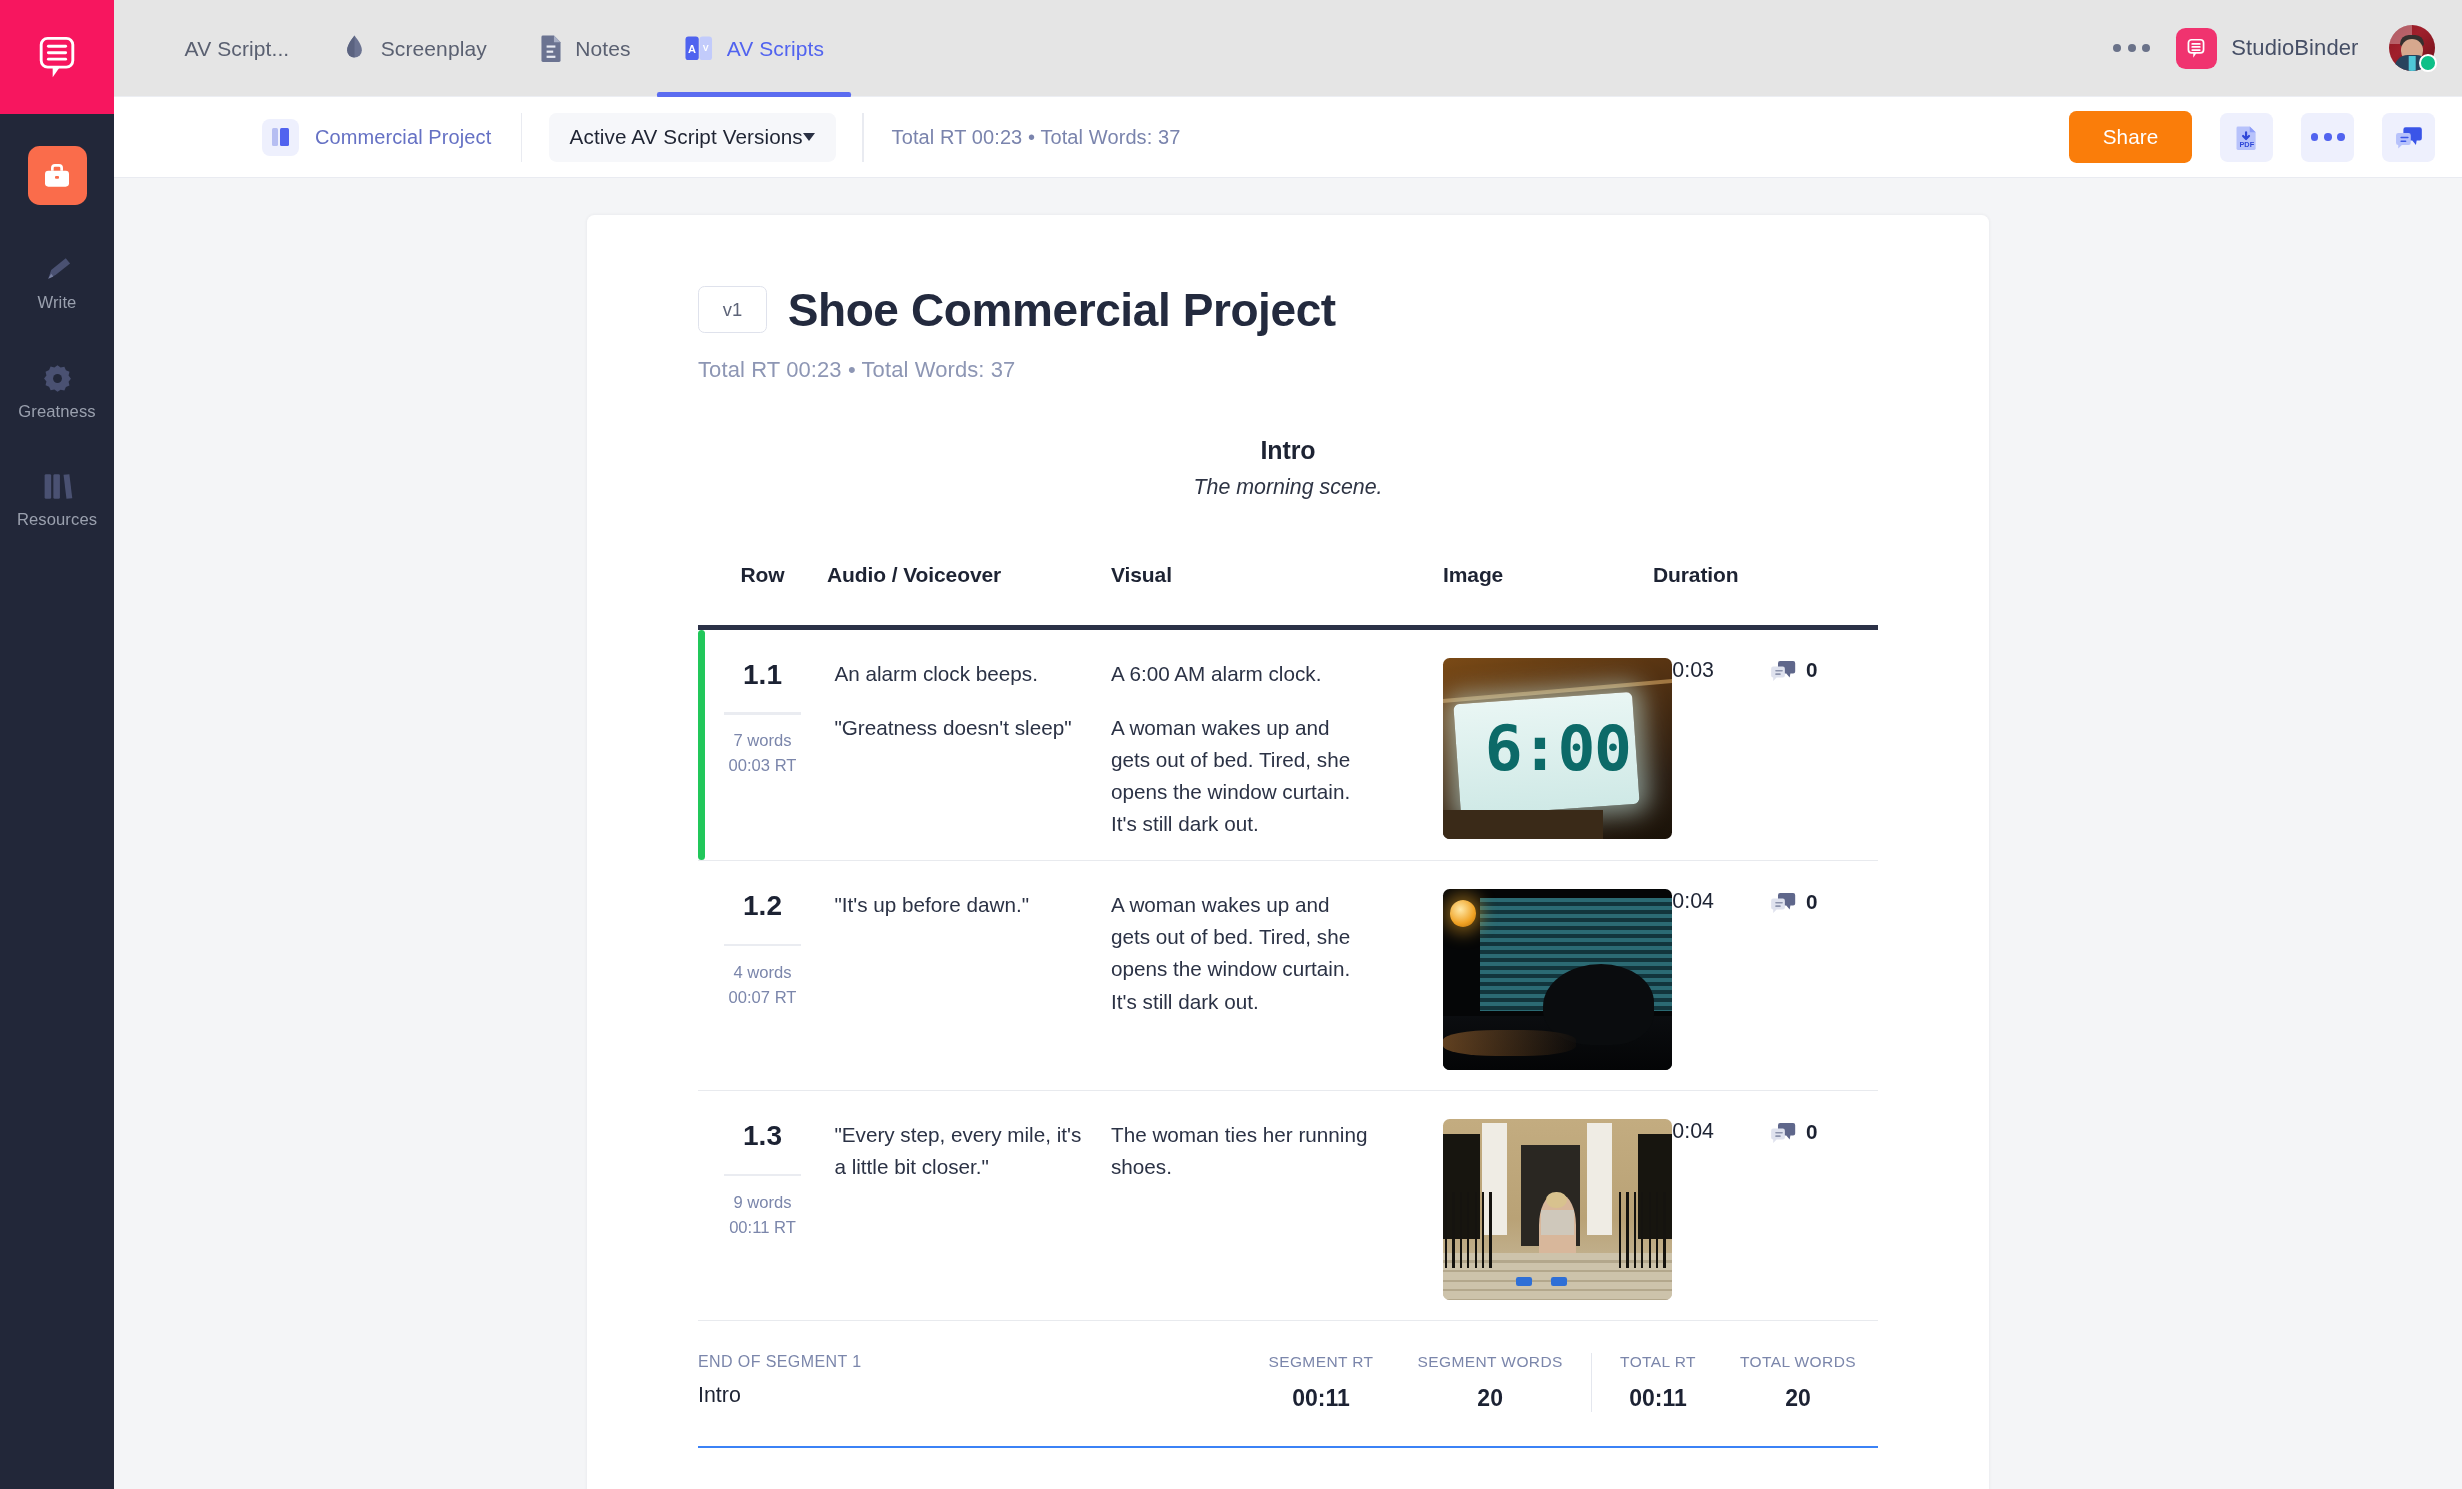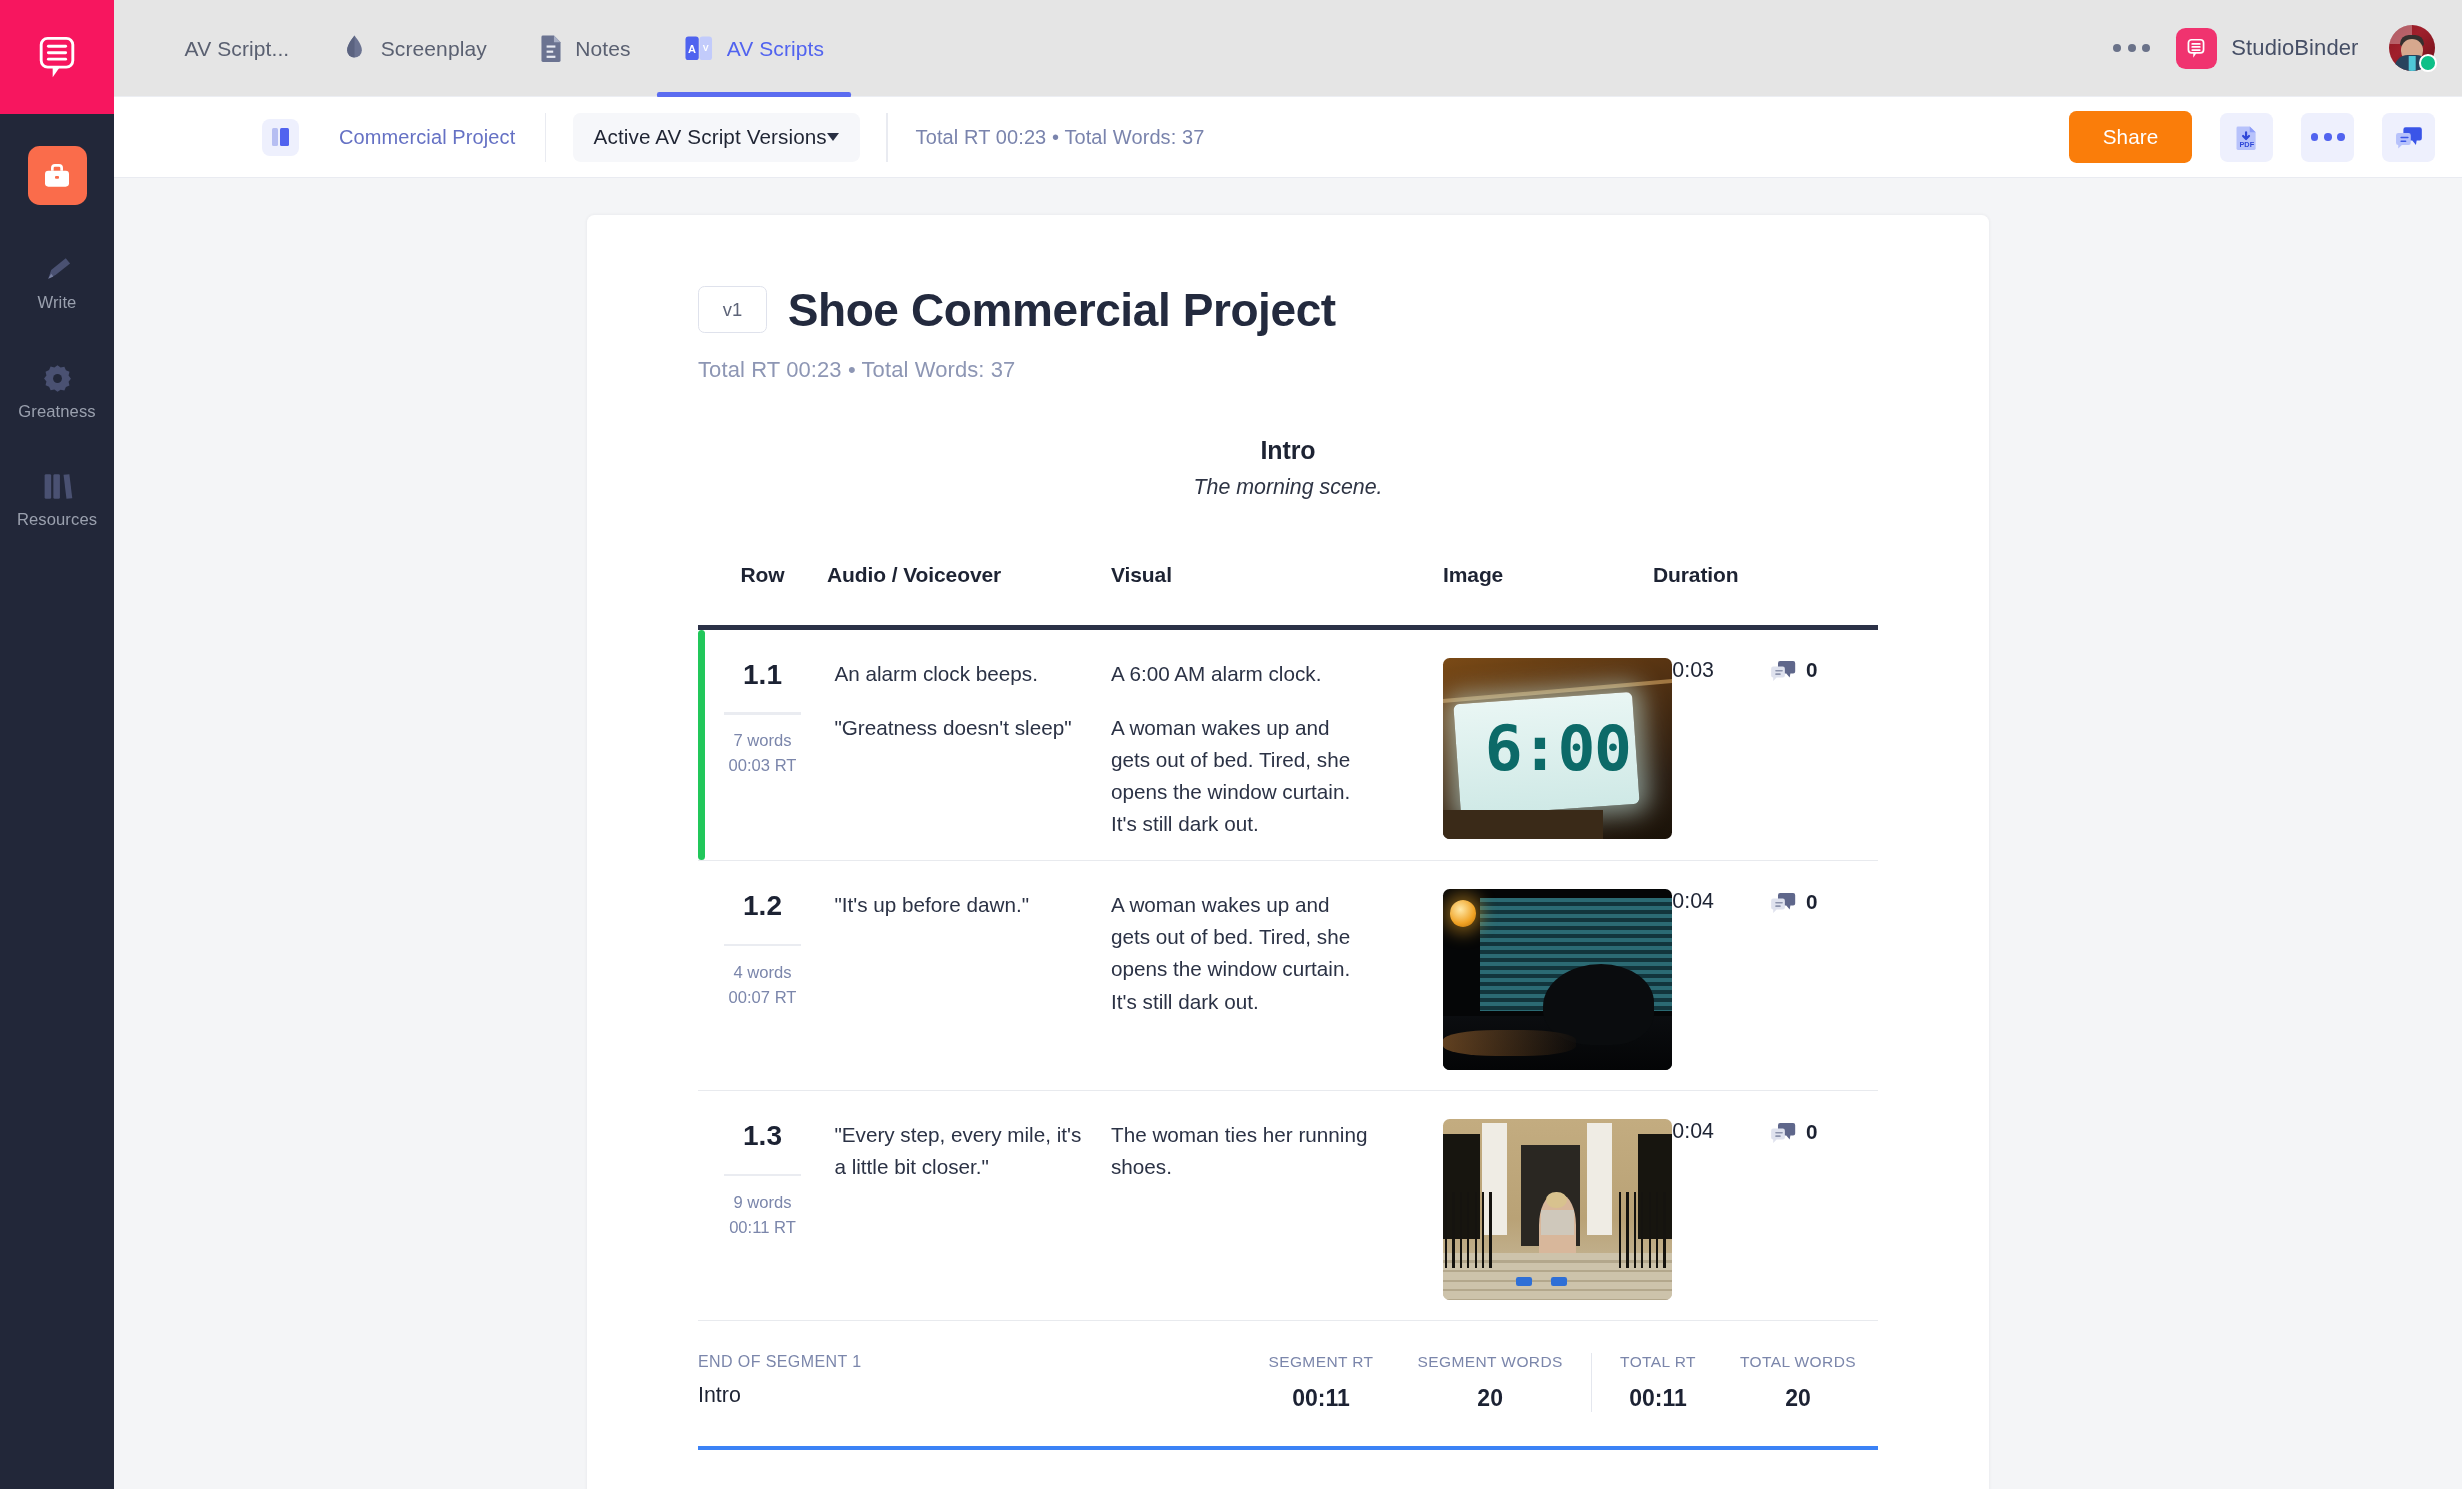--- a/index.html
+++ b/index.html
@@ -185,21 +185,21 @@
     display: flex; align-items: center; gap: 16px; cursor: pointer;
     padding-right: 29.5px;
   }
   .crumb-ico {
     width: 37px; height: 37px; border-radius: 8px;
     background: #eef0fd;
     display: flex; align-items: center; justify-content: center;
   }
   .crumb-ico .l { width: 5.9px; height: 17.7px; background:#b6bef2; border-radius:1.5px; margin-right:2.2px;}
   .crumb-ico .r { width: 9.6px; height: 17.7px; background:#5163ef; border-radius:1.5px;}
-  .crumb-text { font-size: 20px; color: #6571c4; letter-spacing:0.1px;margin-left:24px; }
+  .crumb-text { font-size: 20px; color: #6571c4; letter-spacing:0.1px; }
 
   .vdiv { width: 1.5px; height: 49px; background:#e9ebf1; }
 
   .verselect {
     margin-left: 26.6px;
     display: flex; align-items: center; 
     background: #f6f7fa;
     border-radius: 7.4px;
     padding: 12.5px 20.7px;
     cursor: pointer;
@@ -458,21 +458,21 @@
   .durwrap { display:flex; align-items:center; }
   .durval { width: 111px; }
   .cmt { display:flex; align-items:center; gap: 9.6px; cursor:pointer; }
   .cmt svg { display:block; }
   .cmtcount { font-size:20.7px; font-weight:bold; color:#1b2131; }
 
   
   tr.sumrow td {
     padding: 32px 0 34px 0;
     vertical-align: top;
-    border-bottom: 4px solid #3b82f6;
+    border-bottom: 2px solid #3b82f6;
   }
   .sum-label { font-size: 16px; color: #7b86ab; letter-spacing:0.4px; }
   .sum-name { margin-top: 11.8px; font-size: 21.4px; color:#1d2333; }
   .sum-stats { display:flex; align-items:flex-start; justify-content:flex-end; }
   .sum-cell { text-align:center; padding: 0 22px; }
   .sum-cell .sc-l { font-size: 15.5px; color:#7b86ab; letter-spacing:0.4px; white-space:nowrap; }
   .sum-cell .sc-v { margin-top: 13.3px; font-size: 23px; font-weight: bold; color:#1c2233; }
   .sum-divider { width:1.5px; align-self:stretch; background:#e4e7ee; margin: 0 5.9px; }
 </style>
 </head>

